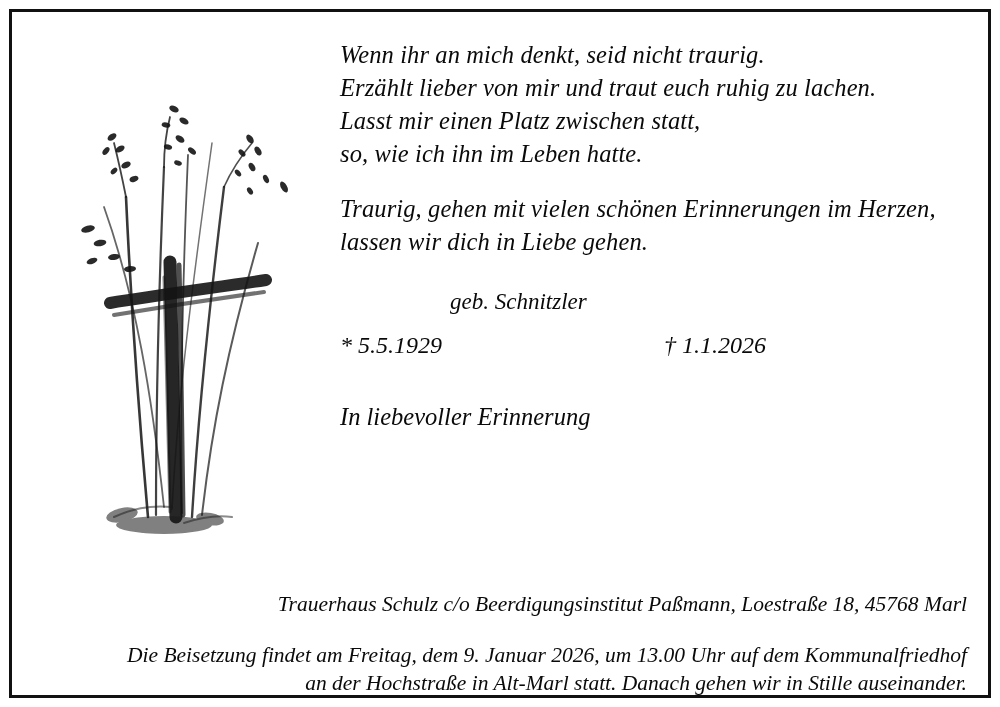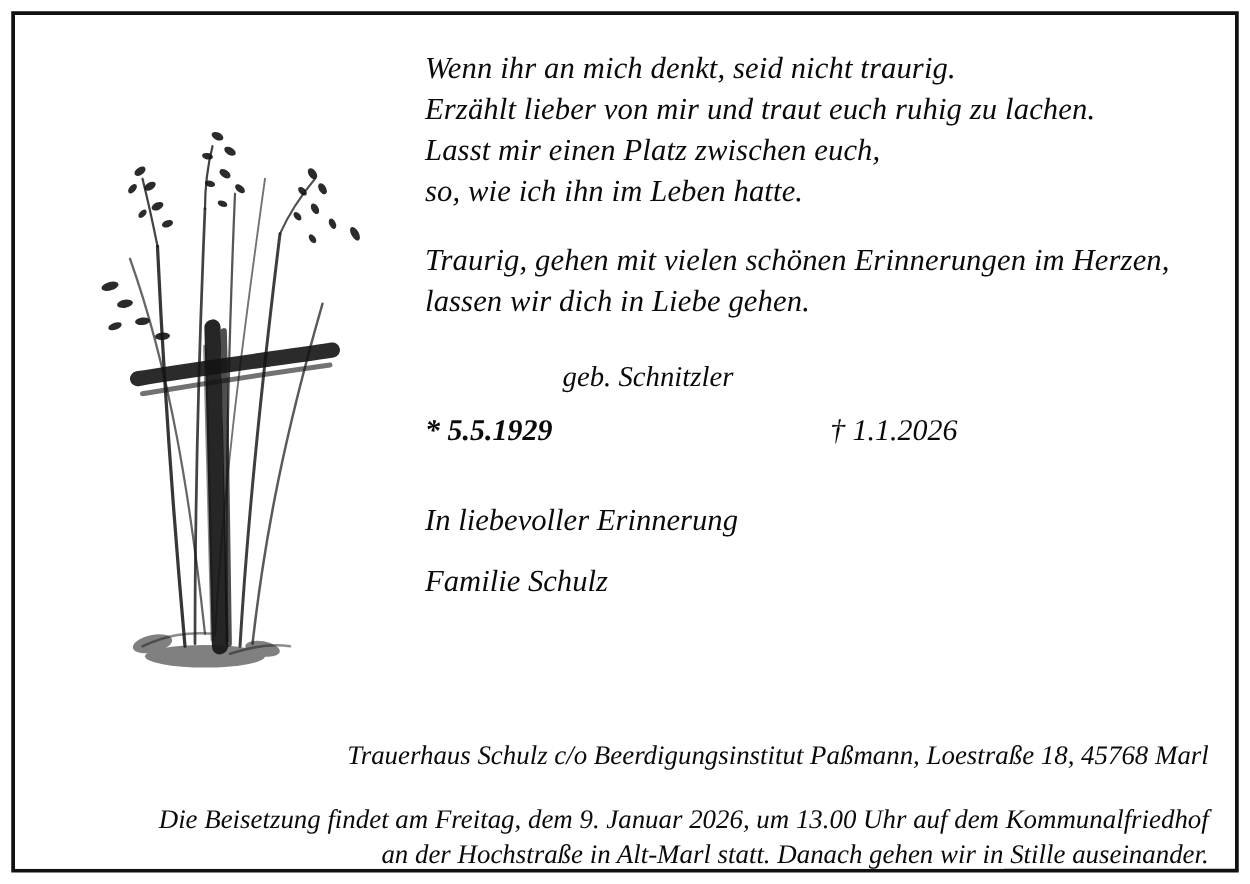--- a/index.html
+++ b/index.html
@@ -88,21 +88,20 @@
   }
   .dates-row {
     margin-top: 14px;
     font-size: 24px;
     font-style: italic;
     display: flex;
     line-height: 30px;
   }
   .date-birth {
     width: 255px;
-    font-weight: bold;
   }
   .date-death {
     width: 240px;
     text-align: center;
   }
   .memory-block {
     margin-top: 38px;
     font-size: 24.5px;
     font-style: italic;
     line-height: 37px;
@@ -204,39 +203,38 @@
           <path d="M132 476 C150 470, 166 468, 180 470"></path>
         </g>
       </svg>
     </div>
 
     <div class="text-col">
 
       <div class="verse">
         <div class="line">Wenn ihr an mich denkt, seid nicht traurig.</div>
         <div class="line">Erzählt lieber von mir und traut euch ruhig zu lachen.</div>
-        <div class="line">Lasst mir einen Platz zwischen euch,</div>
+        <div class="line">Lasst mir einen Platz zwischen statt,</div>
         <div class="line">so, wie ich ihn im Leben hatte.</div>
         <div class="verse-gap"></div>
         <div class="line">Traurig, gehen mit vielen schönen Erinnerungen im Herzen,</div>
         <div class="line">lassen wir dich in Liebe gehen.</div>
       </div>
 
       <div class="name-block">
         <div class="maiden-name">geb. Schnitzler</div>
         <div class="dates-row">
           <div class="date-birth">* 5.5.1929</div>
           <div class="date-death">† 1.1.2026</div>
         </div>
       </div>
 
       <div class="memory-block">
         <div>In liebevoller Erinnerung</div>
         <div class="spacer"></div>
-        <div>Familie Schulz</div>
       </div>
 
     </div>
 
     <div class="bottom-notes">
       <div class="note-line">Trauerhaus Schulz c/o Beerdigungsinstitut Paßmann, Loestraße 18, 45768 Marl</div>
       <div class="funeral-note">
         <div>Die Beisetzung findet am Freitag, dem 9. Januar 2026, um 13.00 Uhr auf dem Kommunalfriedhof</div>
         <div>an der Hochstraße in Alt-Marl statt. Danach gehen wir in Stille auseinander.</div>
       </div>

